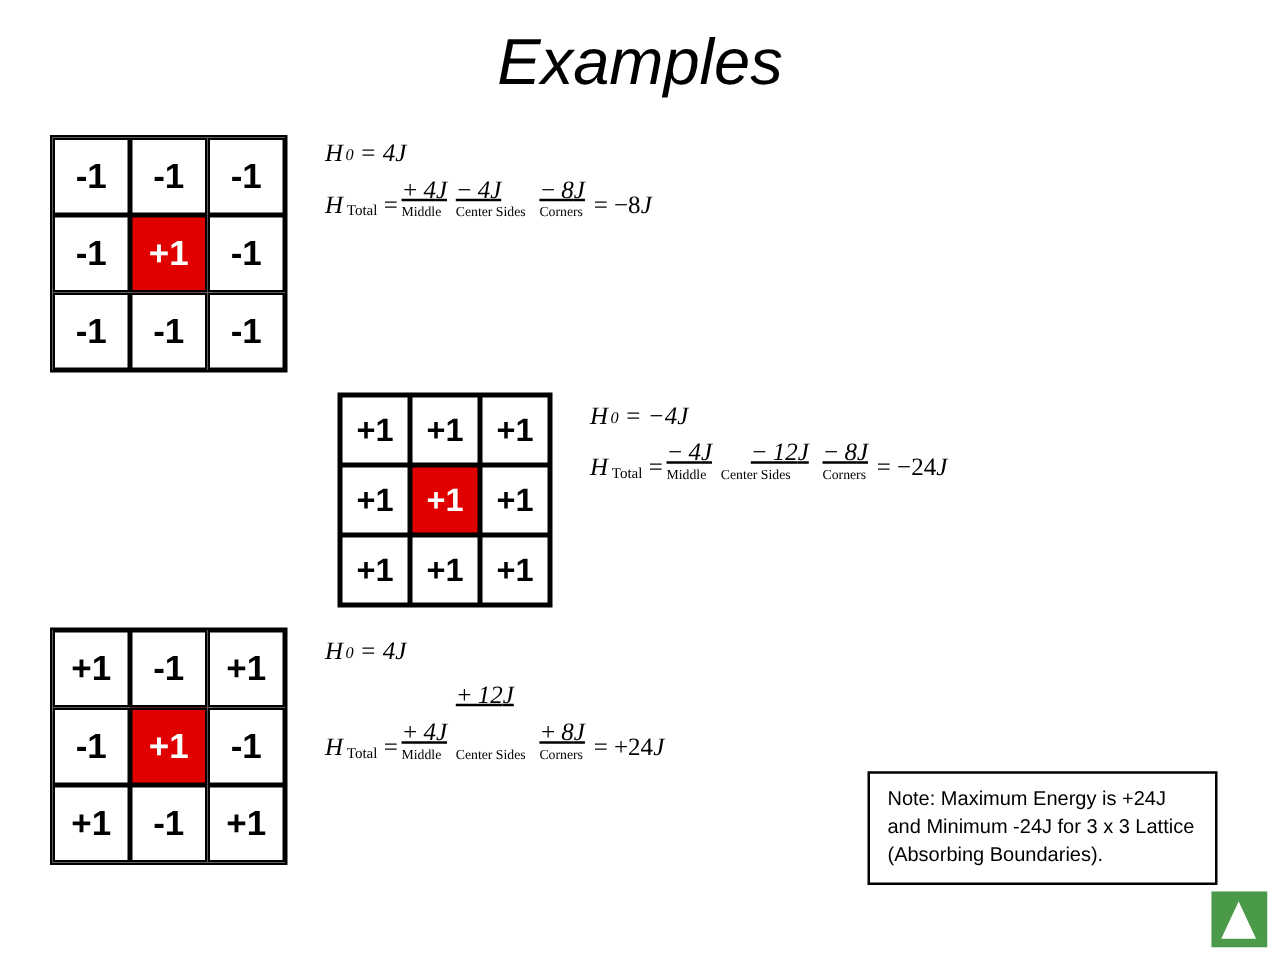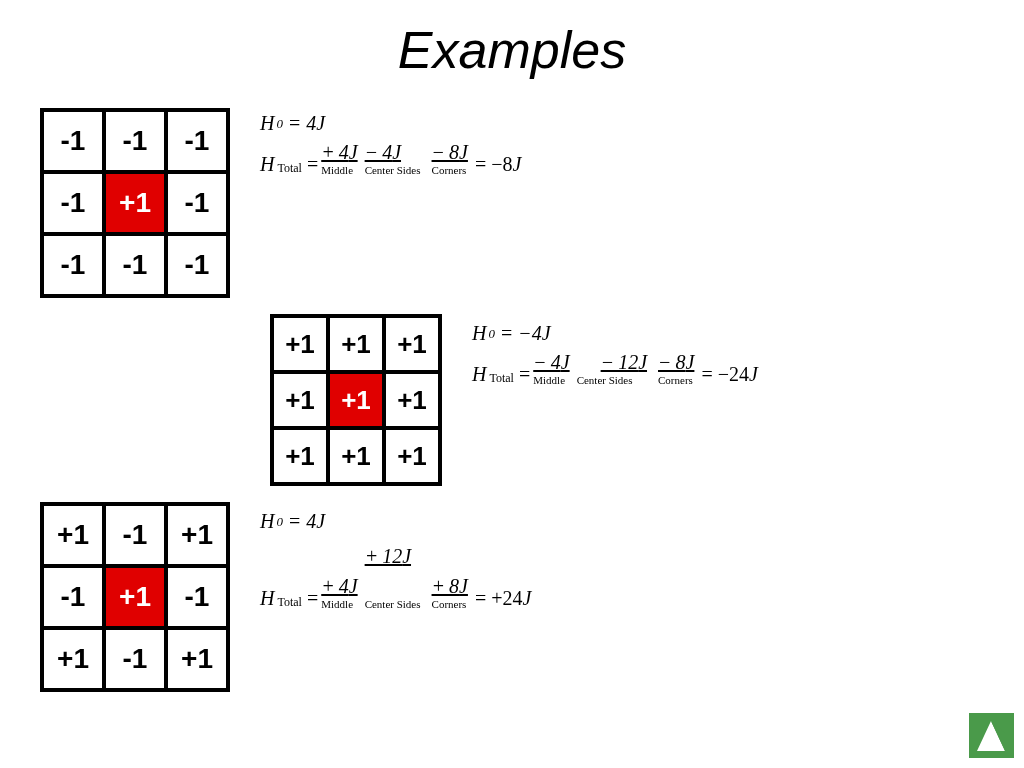--- a/index.html
+++ b/index.html
@@ -251,20 +251,23 @@
         <div class="underbrace-wrap" style="margin:0 4px;">
           <span class="italic" style="text-decoration: underline; margin-top: 36px;">+ 8<i>J</i></span>
           <span style="font-size:11px;">Corners</span>
         </div>
 
         <span>= +24<i>J</i></span>
       </div>
     </div>
   </div>
 
+  <div class="note-box">
+    <span>Note: Maximum Energy is +24J and Minimum -24J for 3 x 3 Lattice (Absorbing Boundaries).</span>
+  </div>
 
   <svg class="logo" viewBox="0 0 45 45" xmlns="http://www.w3.org/2000/svg">
     <rect width="45" height="45" fill="#4a9a4a"></rect>
     <polygon points="8,38 22,8 36,38" fill="white"></polygon>
     <polygon points="22,8 36,38 36,20" fill="#4a9a4a"></polygon>
   </svg>
 
 </div>
 
 </body></html>

